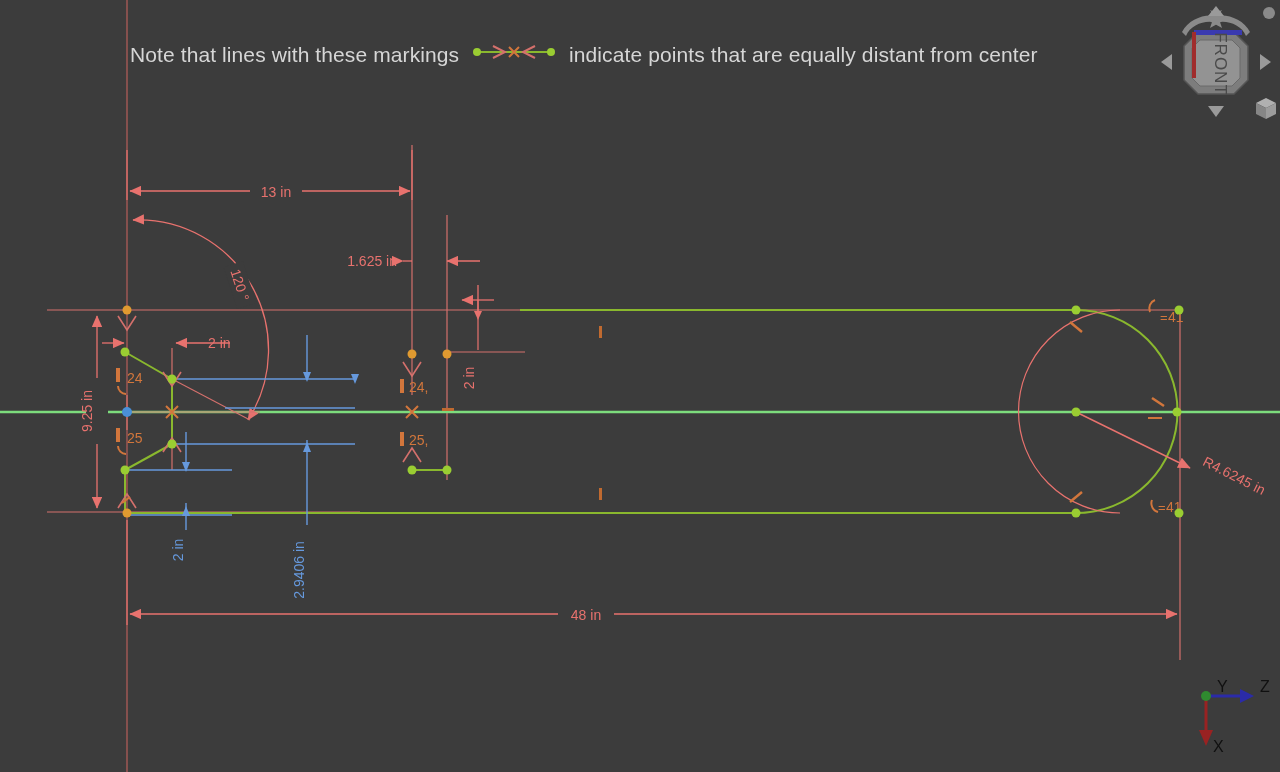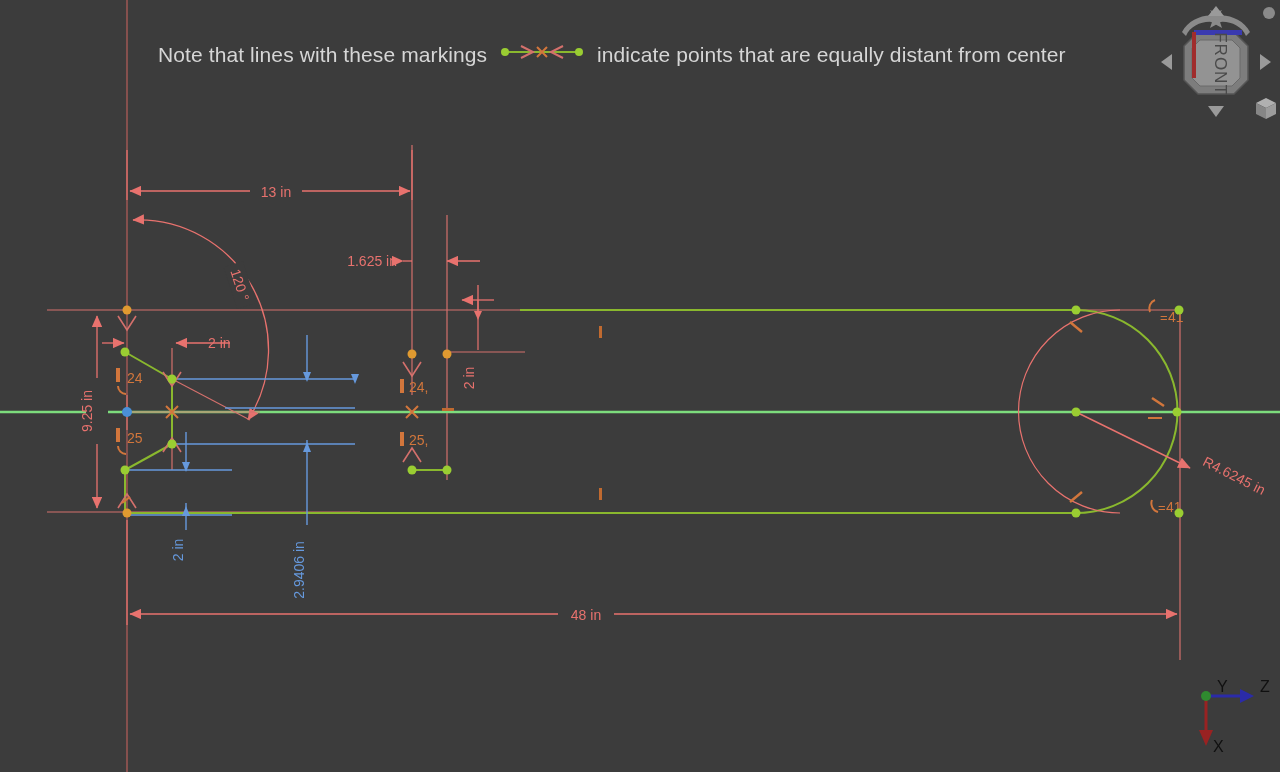--- a/index.html
+++ b/index.html
@@ -23,21 +23,20 @@
   }
   .note-text {
     position: absolute;
     left: 130px;
     top: 42px;
     font-size: 21px;
     color: #d6d6d6;
     font-family: "Liberation Sans", sans-serif;
     white-space: nowrap;
     letter-spacing: 0.1px;
-    margin-left: 28px;
   }
   .note-part { display: inline-block; vertical-align: middle; }
   .note-symbol {
     display: inline-block;
     vertical-align: middle;
     margin: 0 6px;
     position: relative;
     top: -2px;
   }
   

